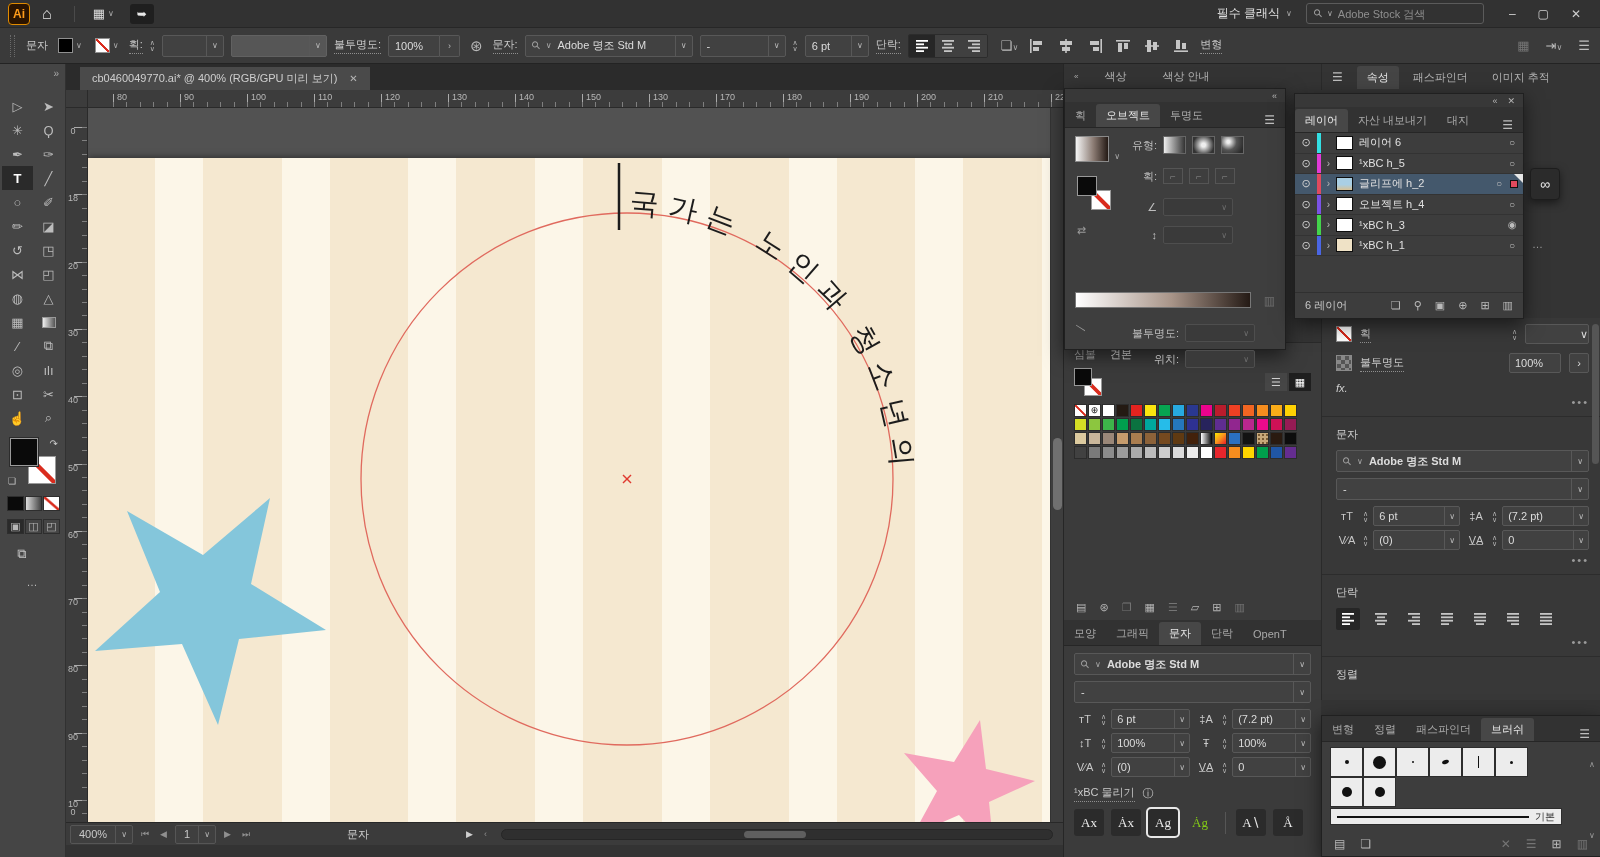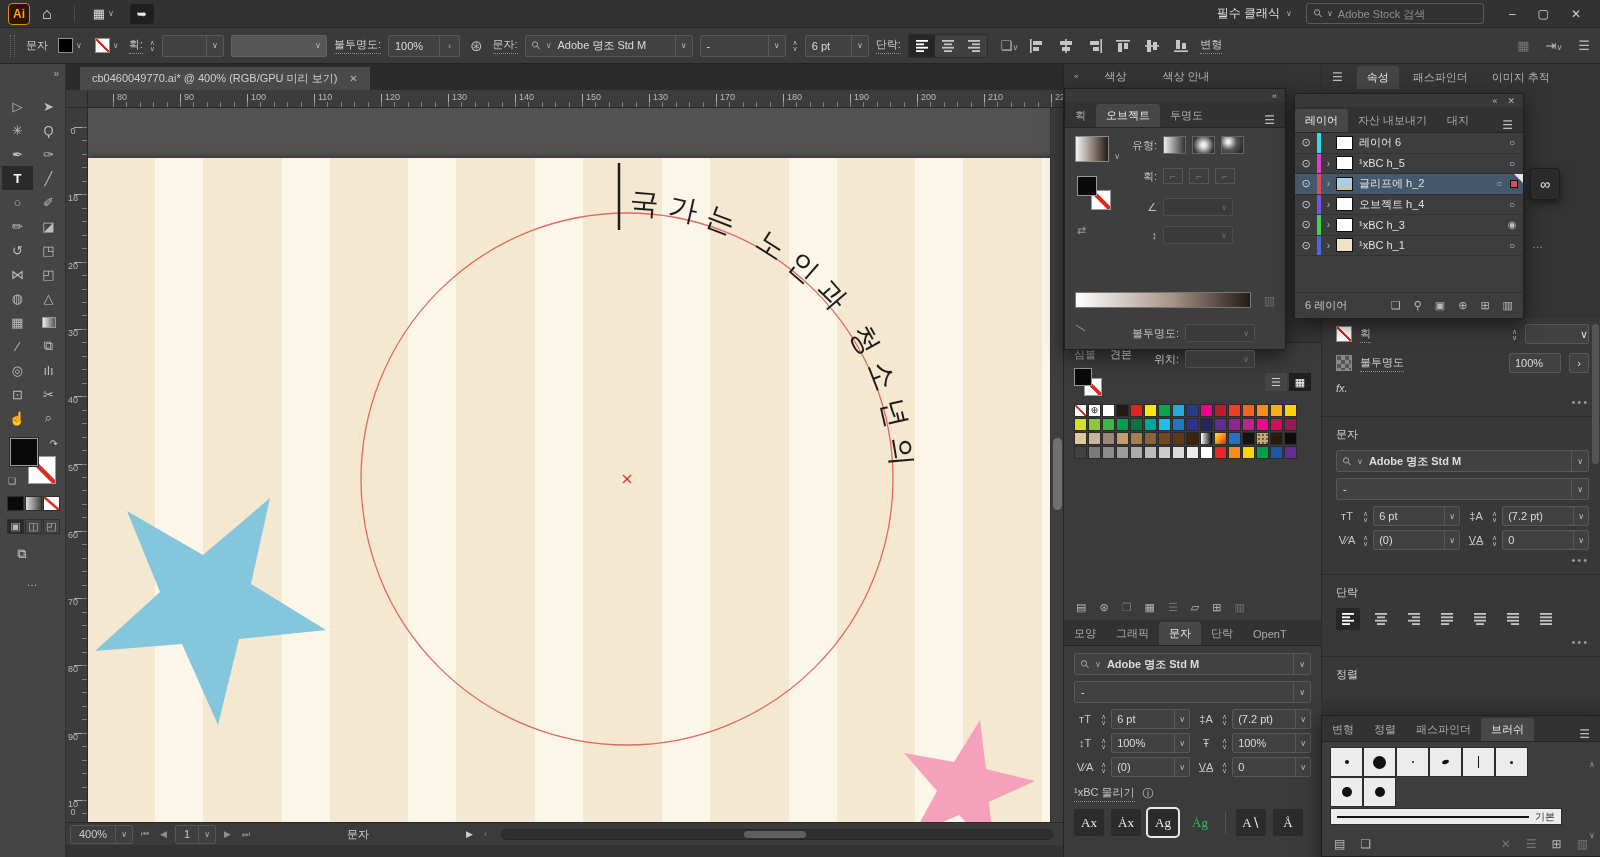--- a/index.html
+++ b/index.html
@@ -142,21 +142,21 @@
 .fcombo .arr{border-left:1px solid #585858;height:100%;display:flex;align-items:center;padding:0 5px;color:#b9b9b9;font-size:8px}
 .crow{display:flex;align-items:center;gap:5px;margin-bottom:4px}
 .cico{width:22px;color:#c9c9c9;font-size:11px;text-align:center;white-space:nowrap}
 .cfield{display:flex;align-items:center;height:20px;background:#414141;border:1px solid #585858;border-radius:2px;flex:1;padding-left:5px;gap:4px;color:#dcdcdc}
 .cfield .sp{flex:1}
 .cfield .arr{border-left:1px solid #585858;height:100%;display:flex;align-items:center;padding:0 4px;color:#b9b9b9;font-size:8px}
 .snaplbl{display:flex;align-items:center;gap:8px;margin:8px 0 7px;color:#c9c9c9}
 #snapRow{display:flex;gap:7px;align-items:center}
 .snapb{width:30px;height:27px;background:#2b2b2b;border-radius:3px;color:#ececec;display:flex;align-items:center;justify-content:center;font-size:13px;font-family:"Liberation Serif",serif}
 .snapb.outl{outline:2px solid #e8e8e8}
-.snapb.dis{background:transparent;color:#22c55e}
+.snapb.dis{background:transparent;color:#84cc16}
 .snapsep{width:1px;height:22px;background:#565656;margin:0 3px}
 
 .lfloat{left:230px;top:29px;width:230px;height:226px;z-index:6;background:#3d3d3d}
 .lrow{height:20.5px;display:flex;align-items:center;border-bottom:1px solid #333;position:relative}
 .lrow.selected{background:#44586c}
 .lr-eye{width:22px;text-align:center;color:#cfcfcf;font-size:11px}
 .lr-bar{width:4px;height:100%}
 .lr-exp{width:15px;text-align:center;color:#b5b5b5;font-size:10px}
 .lr-thumb{width:17px;height:14px;border:1px solid #0e0e0e;background:#fff;margin-right:6px}
 .lr-thumb.image{background:linear-gradient(to bottom,#a9cfe4 55%,#d8c295)}

